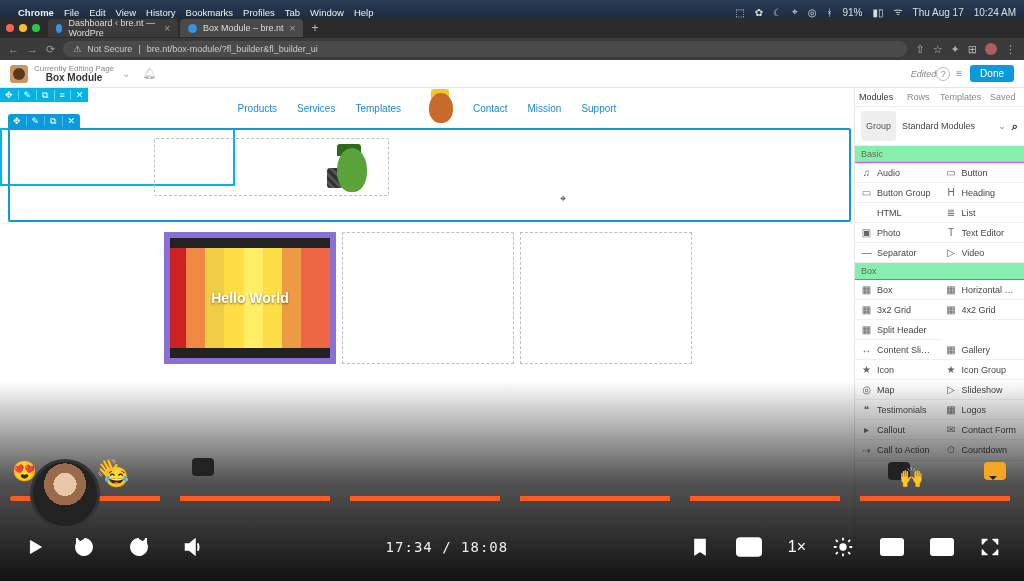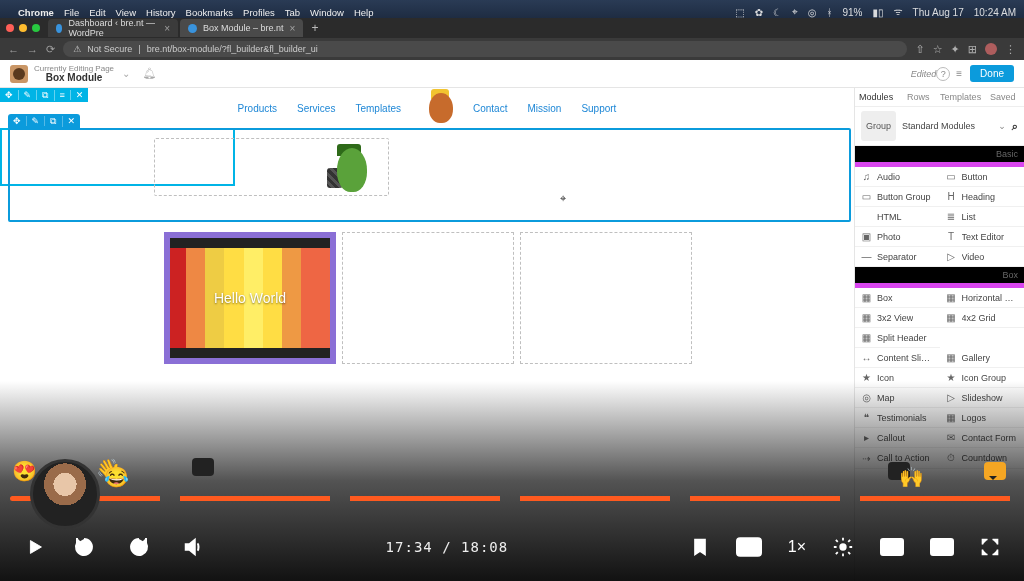--- a/index.html
+++ b/index.html
@@ -66,31 +66,31 @@
   .box-b .sel-tb span:last-child{border:none;}
   .cursor{position:absolute;left:560px;top:104px;font-size:11px;color:#333;}
   
   .card-row{position:absolute;left:164px;top:144px;display:flex;gap:6px;}
   .card{width:172px;height:132px;border:1px dashed #bfbfbf;}
   .card.hero{border:none;background:#8a6fd6;padding:6px;}
   .hero-inner{width:100%;height:100%;background:linear-gradient(90deg,#c22 0 10%,#e84 10% 22%,#ec4 22% 34%,#fd4 34% 46%,#fe6 46% 58%,#fd4 58% 70%,#e94 70% 82%,#e64 82% 100%);display:flex;align-items:center;justify-content:center;position:relative;}
   .hero-inner::before,.hero-inner::after{content:"";position:absolute;left:0;right:0;height:10px;background:#222;}
   .hero-inner::before{top:0;}
   .hero-inner::after{bottom:0;}
-  .hero-text{color:#fff;font-weight:400;font-size:14px;text-shadow:0 1px 2px rgba(0,0,0,.5);}
+  .hero-text{color:#fff;font-weight:700;font-size:14px;text-shadow:0 1px 2px rgba(0,0,0,.5);}
   
   .panel-tabs{display:flex;border-bottom:1px solid #eee;font-size:9px;}
   .panel-tabs div{flex:1;text-align:center;padding:4px 0;color:#888;}
   .panel-tabs div.active{color:#333;}
   .panel-row{display:flex;align-items:center;border-bottom:1px solid #eee;padding:4px 6px;gap:6px;}
   .panel-row .grp{background:#eee;border-radius:3px;font-size:9px;padding:10px 5px;color:#555;}
   .panel-row .sel{flex:1;font-size:9px;color:#444;}
   .panel-row .chev{color:#888;font-size:9px;}
   .panel-row .mag{font-size:11px;font-weight:bold;color:#333;}
-  .panel-section{background:#000000;padding:3px 6px;font-size:9px;color:#666;border-bottom:5px solid #d946ef;text-align:right;}
+  .panel-section{background:#86efac;padding:3px 6px;font-size:9px;color:#666;border-bottom:1px solid #d946ef;}
   .mods{display:grid;grid-template-columns:1fr 1fr;}
   .mod{display:flex;align-items:center;gap:5px;padding:4px 6px;font-size:9px;color:#444;border-bottom:1px solid #f0f0f0;min-width:0;}
   .mod .i{width:11px;text-align:center;color:#666;font-size:10px;flex:none;}
   .mod .t{white-space:nowrap;overflow:hidden;text-overflow:ellipsis;}
   
   .video-overlay{position:absolute;left:0;right:0;bottom:0;height:200px;background:linear-gradient(to bottom, rgba(20,20,20,0) 0%, rgba(10,10,10,.7) 50%, rgba(5,5,5,.95) 100%);color:#fff;pointer-events:none;}
   .progress{position:absolute;left:10px;right:10px;bottom:80px;height:5px;border-radius:3px;background:repeating-linear-gradient(90deg,#ff5a1f 0 150px, transparent 150px 170px);}
   .avatar{position:absolute;left:30px;bottom:52px;width:70px;height:70px;border-radius:50%;background:radial-gradient(circle at 50% 35%, #e8c6a8 0 22%, #9a6b4a 22% 40%, #222 40% 100%);border:3px solid #333;}
   .emoji{position:absolute;font-size:20px;}
   .controls{position:absolute;left:0;right:0;bottom:12px;height:44px;display:flex;align-items:center;padding:0 24px;gap:26px;font-size:20px;}
@@ -300,21 +300,21 @@
           <div class="mod">
             <span class="i">▦</span>
             <span class="t">Box</span>
           </div>
           <div class="mod">
             <span class="i">▦</span>
             <span class="t">Horizontal S...</span>
           </div>
           <div class="mod">
             <span class="i">▦</span>
-            <span class="t">3x2 View</span>
+            <span class="t">3x2 Grid</span>
           </div>
           <div class="mod">
             <span class="i">▦</span>
             <span class="t">4x2 Grid</span>
           </div>
           <div class="mod">
             <span class="i">▦</span>
             <span class="t">Split Header</span>
           </div>
         </div>

